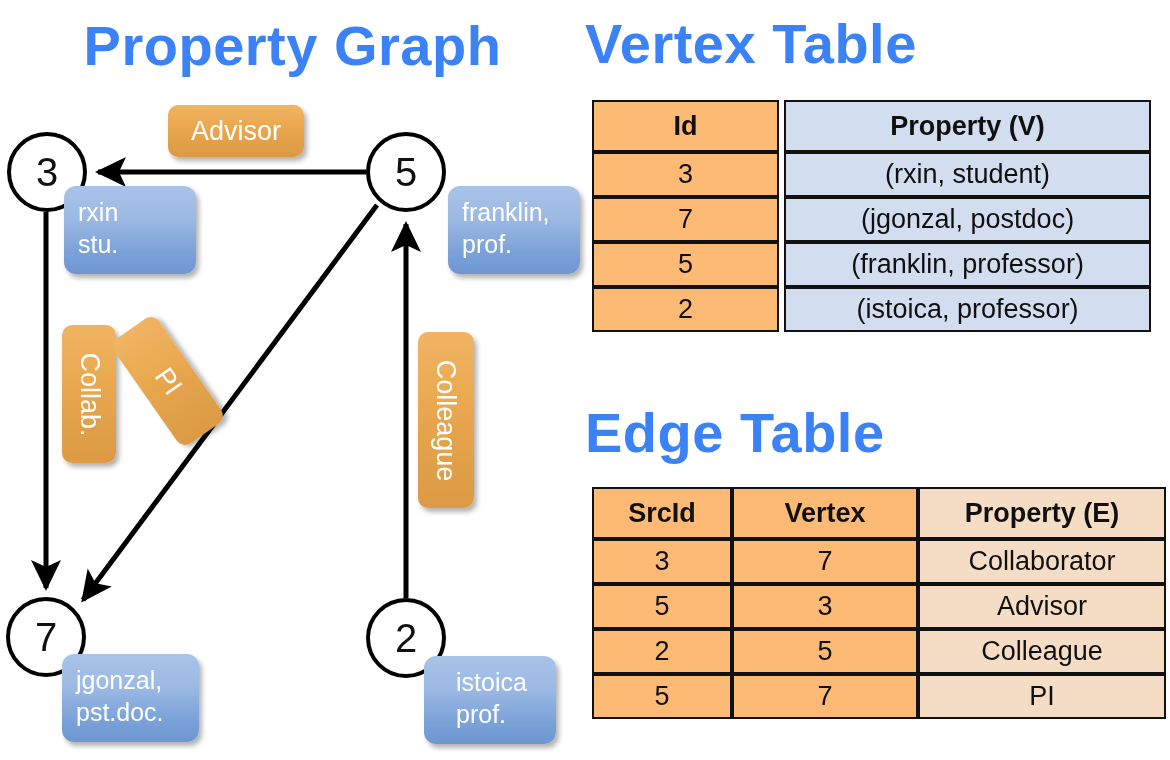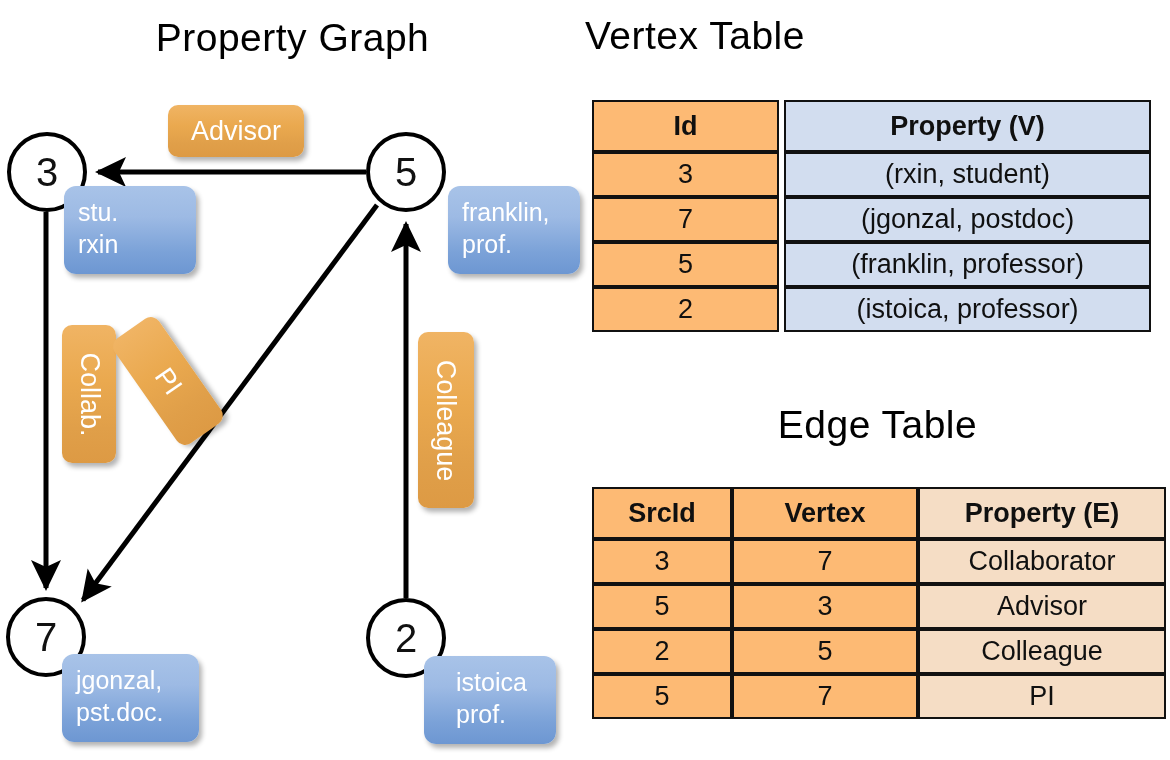--- a/index.html
+++ b/index.html
@@ -13,30 +13,30 @@
     position: relative;
     overflow: hidden;
     font-family: "Liberation Sans", sans-serif;
     color: #000000;
   }
 
   
   .section-title {
     position: absolute;
     font-family: "Liberation Sans", sans-serif;
-    font-weight: 400;
-    font-size: 39px;
+    font-weight: 700;
+    font-size: 56px;
     line-height: 1;
     letter-spacing: 0.5px;
-    color: #000000;
+    color: #3b82f6;
     white-space: nowrap;
   }
   #title-property-graph { left: 0px;   top: 18px; width: 585px; text-align: center; }
   #title-vertex-table   { left: 585px; top: 16px; width: 585px; text-align: left; }
-  #title-edge-table     { left: 585px; top: 405px; width: 585px; text-align: center; }
+  #title-edge-table     { left: 585px; top: 405px; width: 585px; }
 
   
   #graph-panel {
     position: absolute;
     left: 0; top: 0;
     width: 585px; height: 760px;
   }
   #graph-edges {
     position: absolute;
     left: 0; top: 0;
@@ -200,22 +200,22 @@
     <span>5</span>
   </div>
   <div class="graph-node" id="node-7">
     <span>7</span>
   </div>
   <div class="graph-node" id="node-2">
     <span>2</span>
   </div>
 
   <div class="prop-box" id="prop-3">
+    <span class="prop-line">rxin</span>
     <span class="prop-line">stu.</span>
-    <span class="prop-line">rxin</span>
   </div>
   <div class="prop-box" id="prop-5">
     <span class="prop-line">franklin,</span>
     <span class="prop-line">prof.</span>
   </div>
   <div class="prop-box" id="prop-7">
     <span class="prop-line">jgonzal,</span>
     <span class="prop-line">pst.doc.</span>
   </div>
   <div class="prop-box" id="prop-2">

